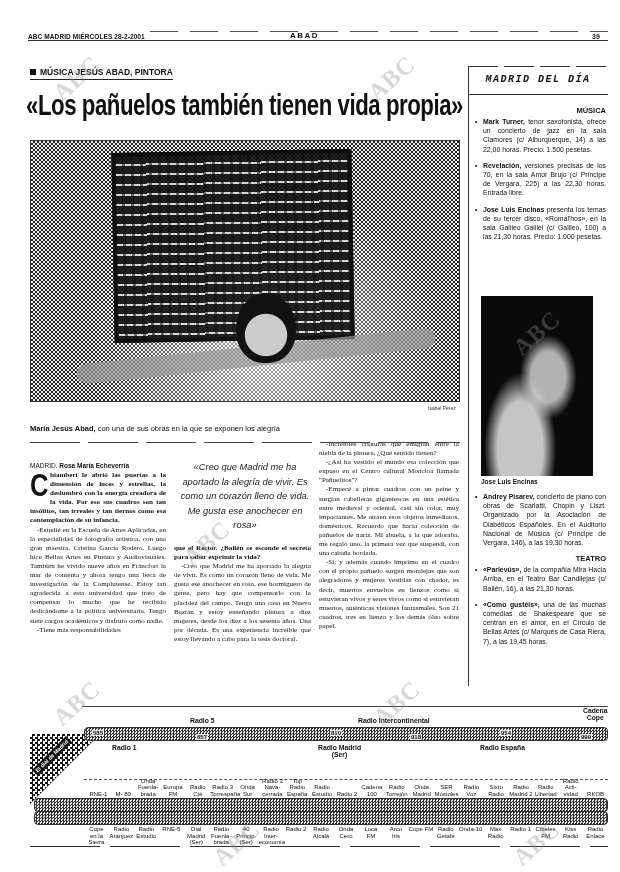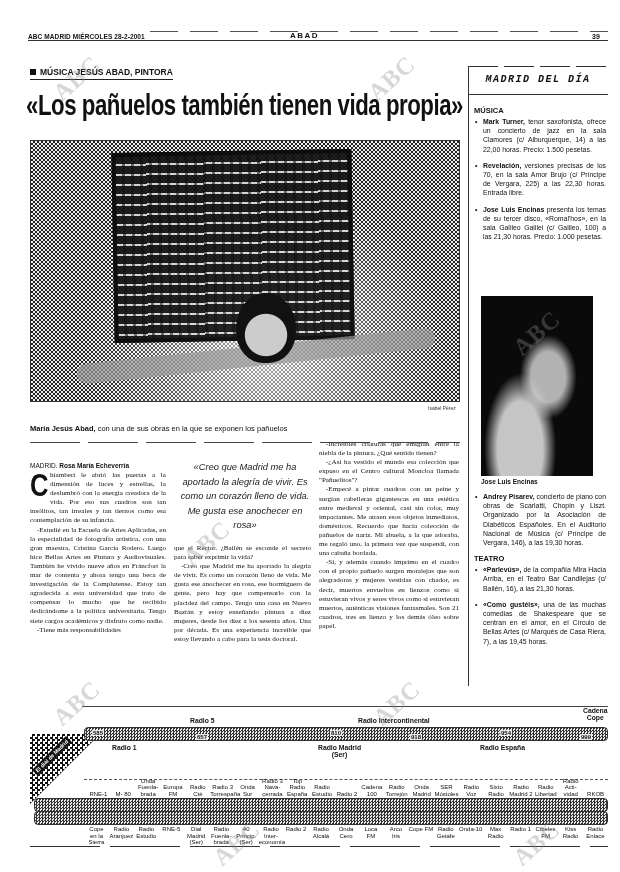--- a/index.html
+++ b/index.html
@@ -35,35 +35,35 @@
   .photo .arms { position:absolute; left: 45px; top: 205px; width: 360px; height: 20px; background: #999; transform: rotate(-6deg); border-radius: 10px; opacity:.7; }
   .photo-credit { left: 428px; top: 405px; font: 5px "Liberation Sans", sans-serif; color: #333; }
   .caption { left: 30px; top: 424px; font: 7.5px "Liberation Sans", sans-serif; }
   .caption b { font-weight: 700; }
   .caption-rule { left: 30px; top: 442px; width: 430px; height: 1px;
     background: repeating-linear-gradient(90deg, #444 0 50px, transparent 50px 58px); }
 
   
   .col { font-size: 7.1px; line-height: 9.1px; text-align: justify; hyphens: auto; }
   .col p { text-indent: 7px; }
-  .col p.noindent { text-indent: 0; }
+  .col p.noindent { text-indent: 0; font-weight: bold; }
   .byline { left: 30px; top: 462px; font: 6.5px "Liberation Sans", sans-serif; }
   .byline b { font-weight: 700; }
   .col1 { left: 30px; top: 471px; width: 136px; }
   .dropcap { float: left; font: 700 32px "Liberation Sans", sans-serif; line-height: 27px; margin: 1px 3px 0 0; transform: scaleX(0.8); transform-origin: left; width: 17px; }
   .pullquote { left: 180px; top: 460px; width: 130px; text-align: center; font: italic 9.3px/14.6px "Liberation Sans", sans-serif; color: #222; }
   .col2 { left: 174px; top: 544px; width: 137px; }
   .col3 { left: 319px; top: 440px; width: 140px; }
 
   
   .sidebar-box { left: 468px; top: 66px; width: 140px; height: 620px; border-left: 1px solid #333; }
   .sidebar-top { left: 468px; top: 66px; width: 140px; height: 1px; background: repeating-linear-gradient(90deg, #333 0 30px, transparent 30px 36px); }
   .sidebar-title { left: 474px; top: 74px; width: 128px; text-align: center; font: 700 10px "Liberation Mono", monospace; letter-spacing: 1.5px; font-style: italic; }
   .sidebar-title-rule { left: 468px; top: 94px; width: 140px; height: 1px; background: #333; }
-  .sb-heading { font: 700 7.5px "Liberation Sans", sans-serif; text-align: left; margin: 4px 0 2px; }
+  .sb-heading { font: 700 7.5px "Liberation Sans", sans-serif; text-align: right; margin: 4px 0 2px; }
   .sb-list { font: 6.9px/9.2px "Liberation Sans", sans-serif; text-align: justify; }
   .sb-item { position: relative; padding-left: 9px; margin-bottom: 7px; }
   .sb-item::before { content: "•"; position: absolute; left: 1px; top: 0; font-weight: 700; }
   .sb-item b { font-weight: 700; }
   .sb-block1 { left: 474px; top: 102px; width: 132px; }
   .sb-photo { left: 481px; top: 296px; width: 112px; height: 180px; background:
       radial-gradient(ellipse at 60% 45%, rgba(220,220,220,.8) 0 18%, transparent 30%),
       radial-gradient(ellipse at 35% 85%, rgba(230,230,230,.85) 0 22%, transparent 35%),
       #0a0a0a; }
   .sb-photo-caption { left: 481px; top: 478px; font: 700 6.5px "Liberation Sans", sans-serif; }
@@ -97,21 +97,21 @@
 
 <div class="abs kicker"><span class="sq"></span><span>MÚSICA JESÚS ABAD, PINTORA</span></div>
 <div class="abs headline">«Los pañuelos también tienen vida propia»</div>
 
 <div class="abs photo">
   <div class="canvas"></div>
   <div class="arms"></div>
   <div class="head"></div>
 </div>
 <div class="abs photo-credit">Isabel Pérez</div>
-<div class="abs caption"><b>María Jesús Abad,</b><span> con una de sus obras en la que se exponen los pañuelos</span></div>
+<div class="abs caption"><b>María Jesús Abad,</b><span> con una de sus obras en la que se exponen los alegría</span></div>
 <div class="abs caption-rule"></div>
 
 <div class="abs byline"><span>MADRID.</span> <b>Rosa María Echeverría</b></div>
 
 <div class="abs col col1">
   <span class="dropcap">C</span>
   <p class="noindent">hiamberí le abrió las puertas a la dimensión de luces y estrellas, la deslumbró con la energía creadora de la vida. Por eso sus cuadros son tan insólitos, tan irreales y tan tiernos como esa contemplación de su infancia.</p>
   <p>-Estudié en la Escuela de Artes Aplicadas, en la especialidad de fotografía artística, con una gran maestra, Cristina García Rodero. Luego hice Bellas Artes en Pintura y Audiovisuales. También he vivido nueve años en Fráncfort la mar de contenta y ahora tengo una beca de investigación de la Complutense. Estoy tan agradecida a esta universidad que trato de compensar lo mucho que he recibido dedicándome a la política universitaria. Tengo siete cargos académicos y disfruto como nadie.</p>
   <p>-Tiene más responsabilidades</p>
 </div>

